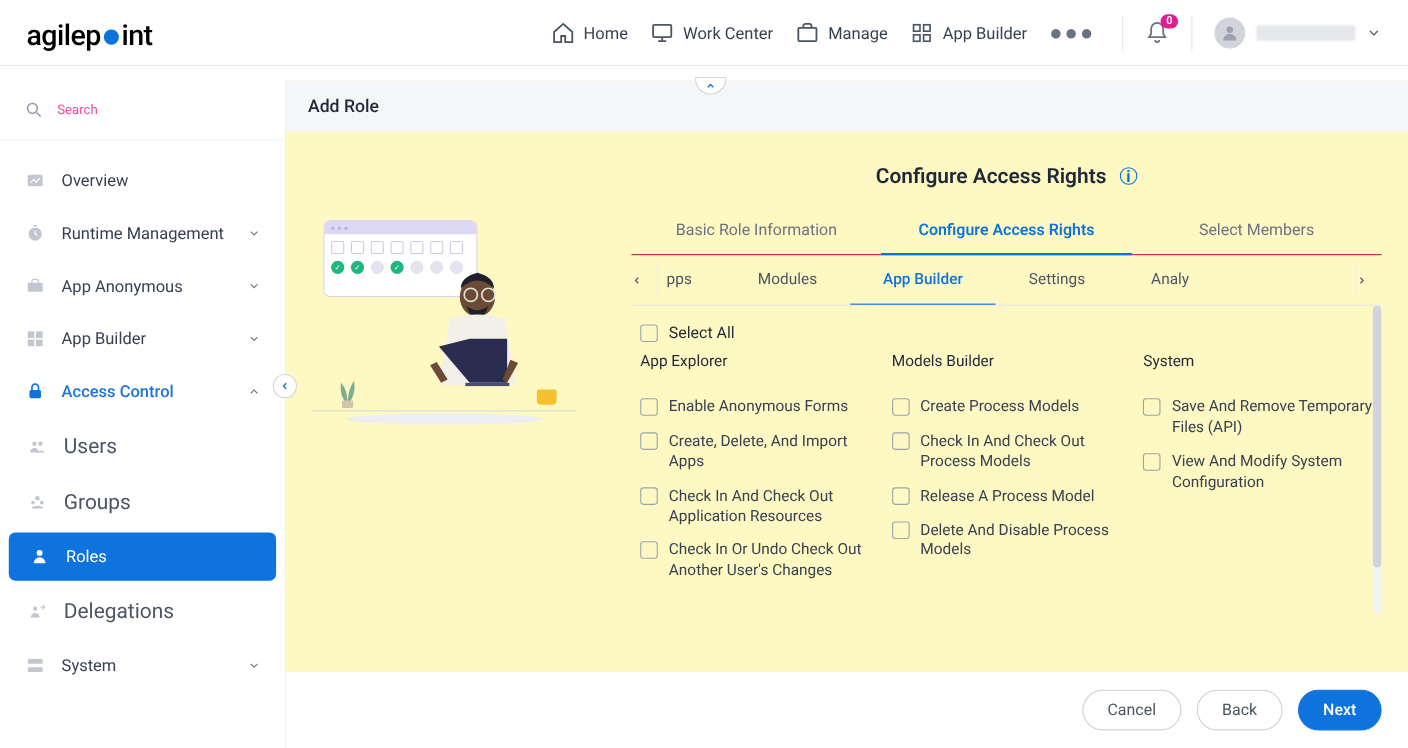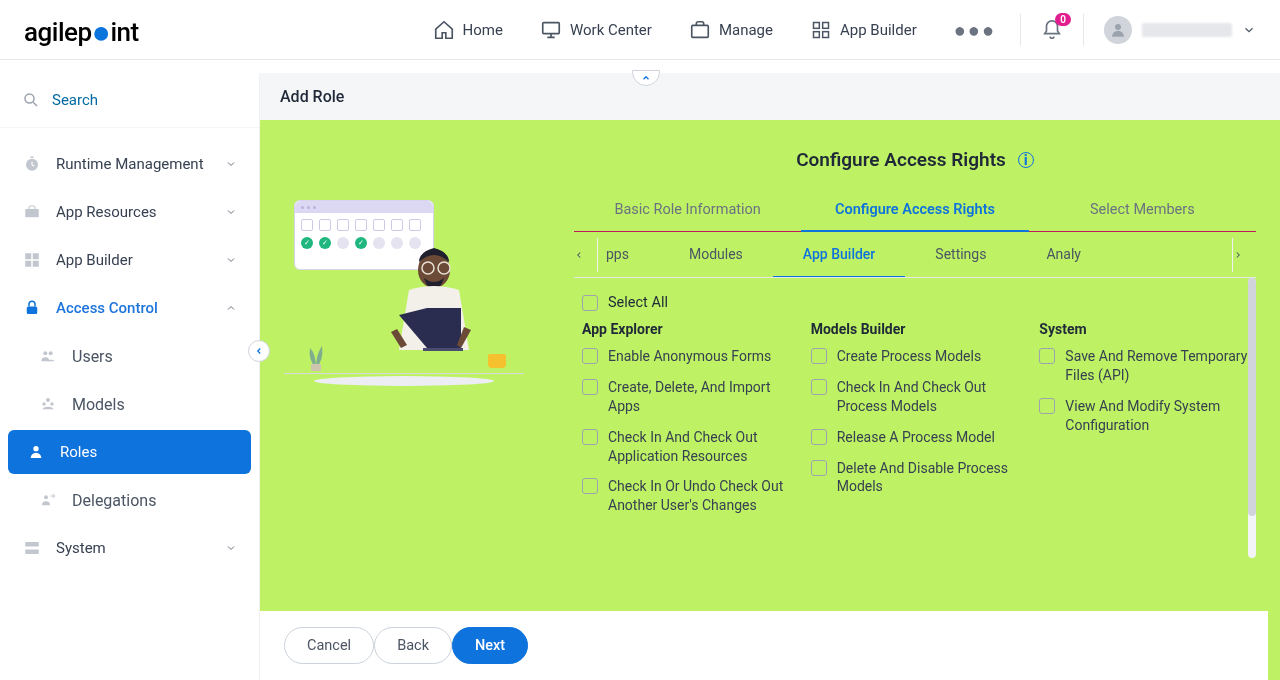--- a/index.html
+++ b/index.html
@@ -2,51 +2,51 @@
 <html><head>
   <meta charset="utf-8">
   <style>
     * { box-sizing: border-box; margin: 0; padding: 0; font-family: -apple-system, BlinkMacSystemFont, 'Segoe UI', Roboto, sans-serif; }
     body { width: 1280px; height: 680px; background: #fff; overflow: hidden; position: relative; }
 
     
     .header { height: 60px; border-bottom: 1px solid #e5e7eb; display: flex; align-items: center; padding: 0 24px; }
     .logo { font-size: 26px; font-weight: 500; letter-spacing: -0.5px; }
     .logo .dot { color: #0b74dc; font-size: 32px; position: relative; top: 2px; }
-    .nav { display: flex; gap: 37px; margin-left: auto; margin-right: 24px; align-items: center; justify-content: space-between; }
+    .nav { display: flex; gap: 20px; margin-left: auto; margin-right: 24px; align-items: center; justify-content: space-between; }
     .nav-item { display: flex; align-items: center; gap: 8px; color: #374151; font-size: 15px; cursor: pointer; }
     .nav-icon { width: 22px; height: 22px; display: flex; align-items: center; justify-content: center; }
     .more-dots { font-size: 20px; color: #6b7280; letter-spacing: 2px; }
     .header-right { display: flex; align-items: center; gap: 20px; }
     .divider-v { width: 1px; height: 32px; background: #e5e7eb; }
     .bell { position: relative; }
     .badge-count { position: absolute; top: -6px; right: -8px; background: #e11d8f; color: #fff; font-size: 10px; font-weight: 600; border-radius: 10px; padding: 1px 5px; }
     .avatar { width: 28px; height: 28px; border-radius: 50%; background: #d1d5db; display: flex; align-items: center; justify-content: center; }
     .user-area { display: flex; align-items: center; gap: 10px; }
     .user-name { width: 90px; height: 14px; background: #e5e7eb; border-radius: 2px; filter: blur(1px); }
 
     
     .sidebar { position: absolute; top: 73px; left: 0; width: 260px; height: calc(100% - 73px); background: #fff; border-right: 1px solid #eef0f3; }
-    .search-row { display: flex; align-items: center; gap: 12px; padding: 18px 22px; color: #0369a1; font-size: 15px; border-bottom: 1px solid #f3f4f6; }
+    .search-row { display: flex; align-items: center; gap: 12px; padding: 18px 22px; color: #ec4899; font-size: 12px; border-bottom: 1px solid #f3f4f6; }
     .side-list { padding: 12px 0; }
     .side-item { display: flex; align-items: center; gap: 14px; padding: 14px 22px; color: #374151; font-size: 15px; cursor: pointer; }
-    .side-item.sub { padding-left: 38px; color: #4b5563; font-size: 16px; }
+    .side-item.sub { padding-left: 24px; color: #4b5563; font-size: 19px; }
     .side-item.active { color: #1d74dc; font-weight: 500; }
     .side-item.selected { background: #0e73dc; color: #fff; border-radius: 6px; margin: 2px 8px; padding: 12px 18px; }
     .side-icon { width: 20px; height: 20px; display: flex; align-items: center; justify-content: center; color: #9ca3af; }
     .side-item.selected .side-icon { color: #fff; }
     .side-item.active .side-icon { color: #1d74dc; }
     .chev { margin-left: auto; color: #6b7280; }
 
     
     .collapse-chevron { position: absolute; top: 70px; left: 632px; width: 28px; height: 16px; border: 1px solid #d1d5db; border-radius: 0 0 14px 14px; background: #fff; display: flex; align-items: center; justify-content: center; font-size: 10px; color: #0e73dc; z-index: 10; }
     .side-collapse { position: absolute; top: 340px; left: 248px; width: 22px; height: 22px; border: 1px solid #d1d5db; border-radius: 50%; background: #fff; display: flex; align-items: center; justify-content: center; font-size: 11px; color: #0e73dc; z-index: 10; }
 
     
-    .main { position: absolute; top: 73px; left: 260px; right: 0; bottom: 0; background: #bef264; }
+    .main { position: absolute; top: 73px; left: 260px; right: 0; bottom: 0; background: #fef9c3; }
     .page-title-bar { background: #f5f6f8; padding: 14px 20px; font-size: 16px; font-weight: 500; color: #1f2937; }
     .content { padding: 20px 24px 0 24px; display: flex; gap: 30px; height: calc(100% - 50px - 64px); }
     .illustration { width: 260px; padding-top: 60px; flex-shrink: 0; }
     .illu-box { position: relative; width: 240px; height: 190px; }
     .window-frame { position: absolute; top: 0; left: 10px; width: 140px; height: 70px; background: #fff; border: 1px solid #d8d4ef; border-radius: 6px; }
     .window-bar { height: 12px; background: #dcd7f2; border-radius: 6px 6px 0 0; display: flex; align-items: center; gap: 3px; padding-left: 6px; }
     .wdot { width: 3px; height: 3px; border-radius: 50%; background: #b9b2de; }
     .window-icons-row { display: flex; gap: 6px; padding: 6px; }
     .wicon { width: 12px; height: 12px; border: 1px solid #cfc9e8; border-radius: 2px; }
     .window-checks { display: flex; gap: 6px; padding: 0 6px; }
@@ -72,26 +72,26 @@
     .sub-tabs { display: flex; flex: 1; overflow: hidden; }
     .stab { padding: 14px 30px; font-size: 14px; color: #4b5563; cursor: pointer; white-space: nowrap; }
     .stab.first { padding-left: 8px; }
     .stab.active { color: #0e73dc; border-bottom: 2px solid #0e73dc; margin-bottom: -1px; font-weight: 500; }
     .stab.last { padding-right: 8px; }
 
     .rights-area { padding: 12px 2px; height: 280px; overflow-y: auto; position: relative; }
     .select-all { display: flex; align-items: center; gap: 10px; font-size: 14.5px; color: #1f2937; padding: 4px 6px 10px; }
     .cols { display: flex; gap: 20px; padding: 0 6px; }
     .col { flex: 1; min-width: 0; }
-    .col-title { font-size: 14px; font-weight: 700; color: #1f2937; margin-bottom: 4px; }
+    .col-title { font-size: 14px; font-weight: 400; color: #1f2937; margin-bottom: 18px; }
     .perm { display: flex; gap: 10px; font-size: 14px; color: #374151; padding: 6px 0; line-height: 1.35; }
     .cb { width: 16px; height: 16px; border: 1.5px solid #9ca3af; border-radius: 3px; flex-shrink: 0; margin-top: 1px; cursor: pointer; }
 
     
-    .footer { position: absolute; bottom: 0; right: 12px; left: 0; padding: 16px 24px; display: flex; justify-content: flex-start; background: #fff; }
+    .footer { position: absolute; bottom: 0; right: 0; left: 0; padding: 16px 24px; display: flex; justify-content: flex-end; gap: 14px; background: #fff; }
     .btn { padding: 9px 22px; border-radius: 20px; font-size: 14.5px; cursor: pointer; border: 1px solid #cbd2da; background: #fff; color: #4b5563; }
     .btn.primary { background: #0e73dc; border-color: #0e73dc; color: #fff; font-weight: 500; }
 
     
     .scroll-track { position: absolute; right: 0; top: 0; width: 8px; height: 100%; background: #f3f4f6; border-radius: 4px; }
     .scroll-thumb { position: absolute; right: 0; top: 0; width: 8px; height: 85%; background: #d1d5db; border-radius: 4px; }
 
     svg { display: block; }
   </style>
 </head>
@@ -182,40 +182,49 @@
     <svg width="18" height="18" viewBox="0 0 24 24" fill="none" stroke="#9ca3af" stroke-width="2">
         <circle cx="10" cy="10" r="6"></circle>
         <path d="M20 20 L15 15"></path>
       </svg>
     <span>Search</span>
   </div>
   <div class="side-list">
     <div class="side-item">
       <span class="side-icon">
           <svg width="18" height="18" viewBox="0 0 24 24" fill="#c1c6cf">
+            <rect x="3" y="5" width="18" height="14" rx="2"></rect>
+            <path d="M6 15 L10 11 L13 14 L18 9" stroke="#fff" stroke-width="1.5" fill="none"></path>
+          </svg>
+        </span>
+      <span>Overview</span>
+    </div>
+    <div class="side-item">
+      <span class="side-icon">
+          <svg width="18" height="18" viewBox="0 0 24 24" fill="#c1c6cf">
             <circle cx="12" cy="13" r="8"></circle>
             <path d="M12 9 V13 L15 15" stroke="#fff" stroke-width="1.5" fill="none"></path>
             <path d="M10 3 H14" stroke="#c1c6cf" stroke-width="2"></path>
           </svg>
         </span>
       <span>Runtime Management</span>
       <span class="chev">
           <svg width="12" height="12" viewBox="0 0 24 24" fill="none" stroke="#6b7280" stroke-width="2">
             <path d="M6 9 L12 15 L18 9"></path>
           </svg>
         </span>
     </div>
     <div class="side-item">
       <span class="side-icon">
           <svg width="18" height="18" viewBox="0 0 24 24" fill="#c1c6cf">
             <rect x="3" y="8" width="18" height="11" rx="1"></rect>
             <path d="M8 8 V6 a2 2 0 0 1 2-2 h4 a2 2 0 0 1 2 2 V8" fill="none" stroke="#c1c6cf" stroke-width="1.5"></path>
           </svg>
         </span>
-      <span>App Resources</span>
+      <span>App Anonymous</span>
       <span class="chev">
           <svg width="12" height="12" viewBox="0 0 24 24" fill="none" stroke="#6b7280" stroke-width="2">
             <path d="M6 9 L12 15 L18 9"></path>
           </svg>
         </span>
     </div>
     <div class="side-item">
       <span class="side-icon">
           <svg width="18" height="18" viewBox="0 0 24 24" fill="#c1c6cf">
             <rect x="3" y="3" width="8" height="8"></rect>
@@ -258,21 +267,21 @@
     </div>
     <div class="side-item sub">
       <span class="side-icon">
           <svg width="16" height="16" viewBox="0 0 24 24" fill="#c1c6cf">
             <circle cx="12" cy="6" r="3"></circle>
             <circle cx="6" cy="12" r="2.5"></circle>
             <circle cx="18" cy="12" r="2.5"></circle>
             <path d="M4 20 a8 4 0 0 1 16 0 Z"></path>
           </svg>
         </span>
-      <span>Models</span>
+      <span>Groups</span>
     </div>
     <div class="side-item selected">
       <span class="side-icon">
           <svg width="16" height="16" viewBox="0 0 24 24" fill="#fff">
             <circle cx="12" cy="7" r="4"></circle>
             <path d="M4 21 a8 8 0 0 1 16 0 Z"></path>
           </svg>
         </span>
       <span>Roles</span>
     </div>

